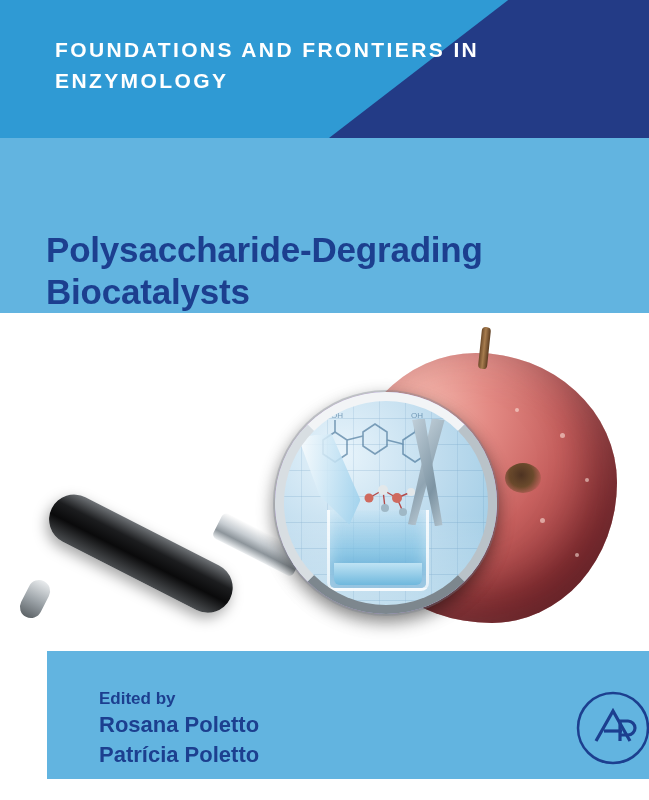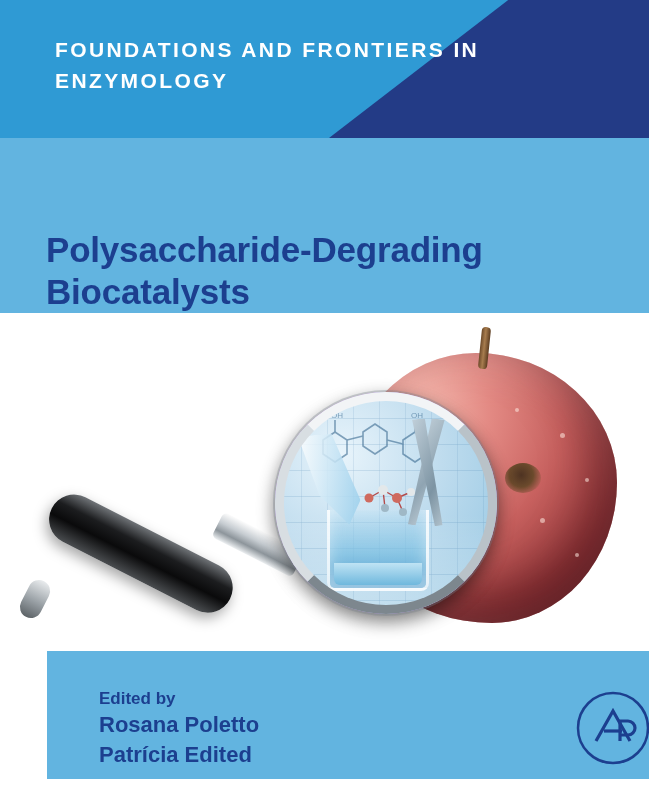--- a/index.html
+++ b/index.html
@@ -364,21 +364,21 @@
           <circle cx="44" cy="34" r="4" fill="#9fb8c6"></circle>
         </g>
       </svg>
     </div>
     <div class="lens-rim"></div>
   </div>
 
   <div class="bottom-band">
     <div class="edited-by">Edited by</div>
     <div class="editor editor-1">Rosana Poletto</div>
-    <div class="editor editor-2">Patrícia Edited</div>
+    <div class="editor editor-2">Patrícia Poletto</div>
 
     <svg class="publisher-logo" viewBox="0 0 74 74">
       <circle cx="37" cy="37" r="35" fill="none" stroke="#1c3f8f" stroke-width="2.5"></circle>
       <path d="M20 50 L37 20 L54 50" fill="none" stroke="#1c3f8f" stroke-width="3.2"></path>
       <path d="M28 40 L46 40" stroke="#1c3f8f" stroke-width="3.2"></path>
       <path d="M44 50 L44 30 L52 30 A7 7 0 0 1 52 44 L44 44" fill="none" stroke="#1c3f8f" stroke-width="3.2"></path>
     </svg>
   </div>
 
 </div>

